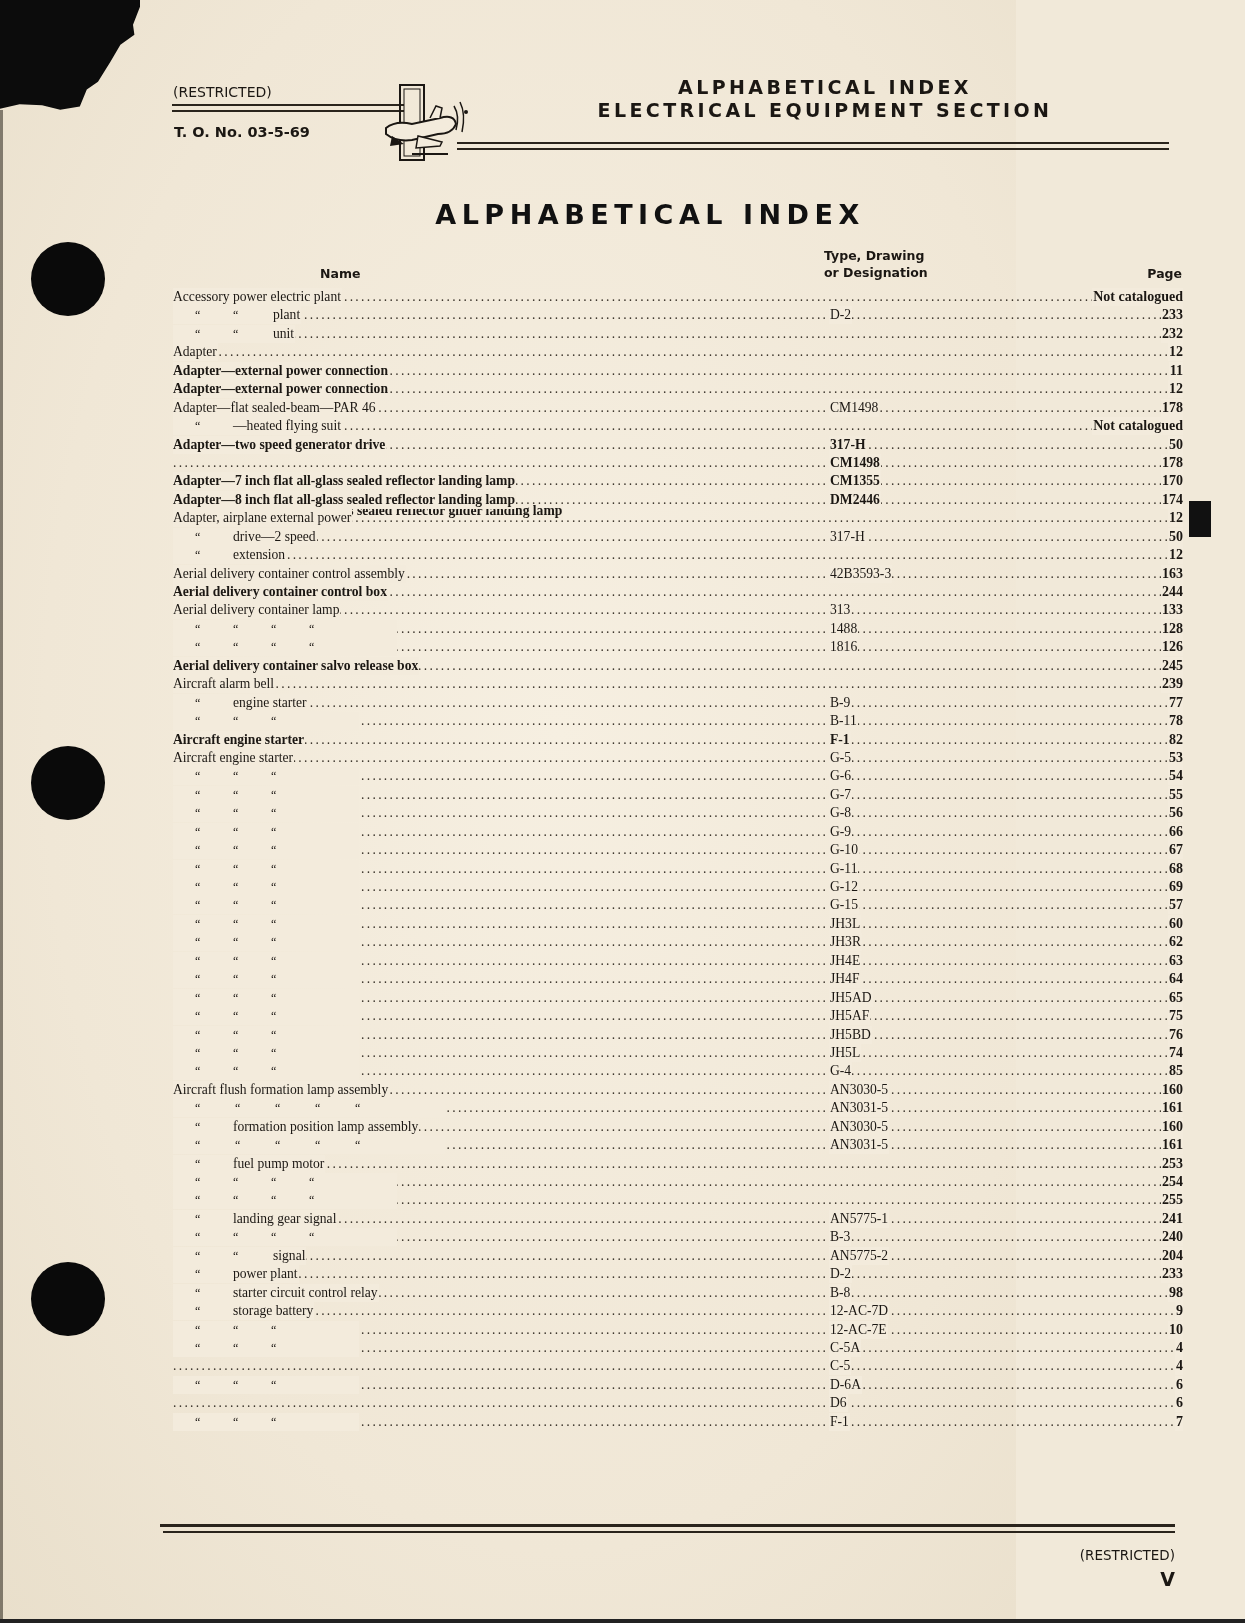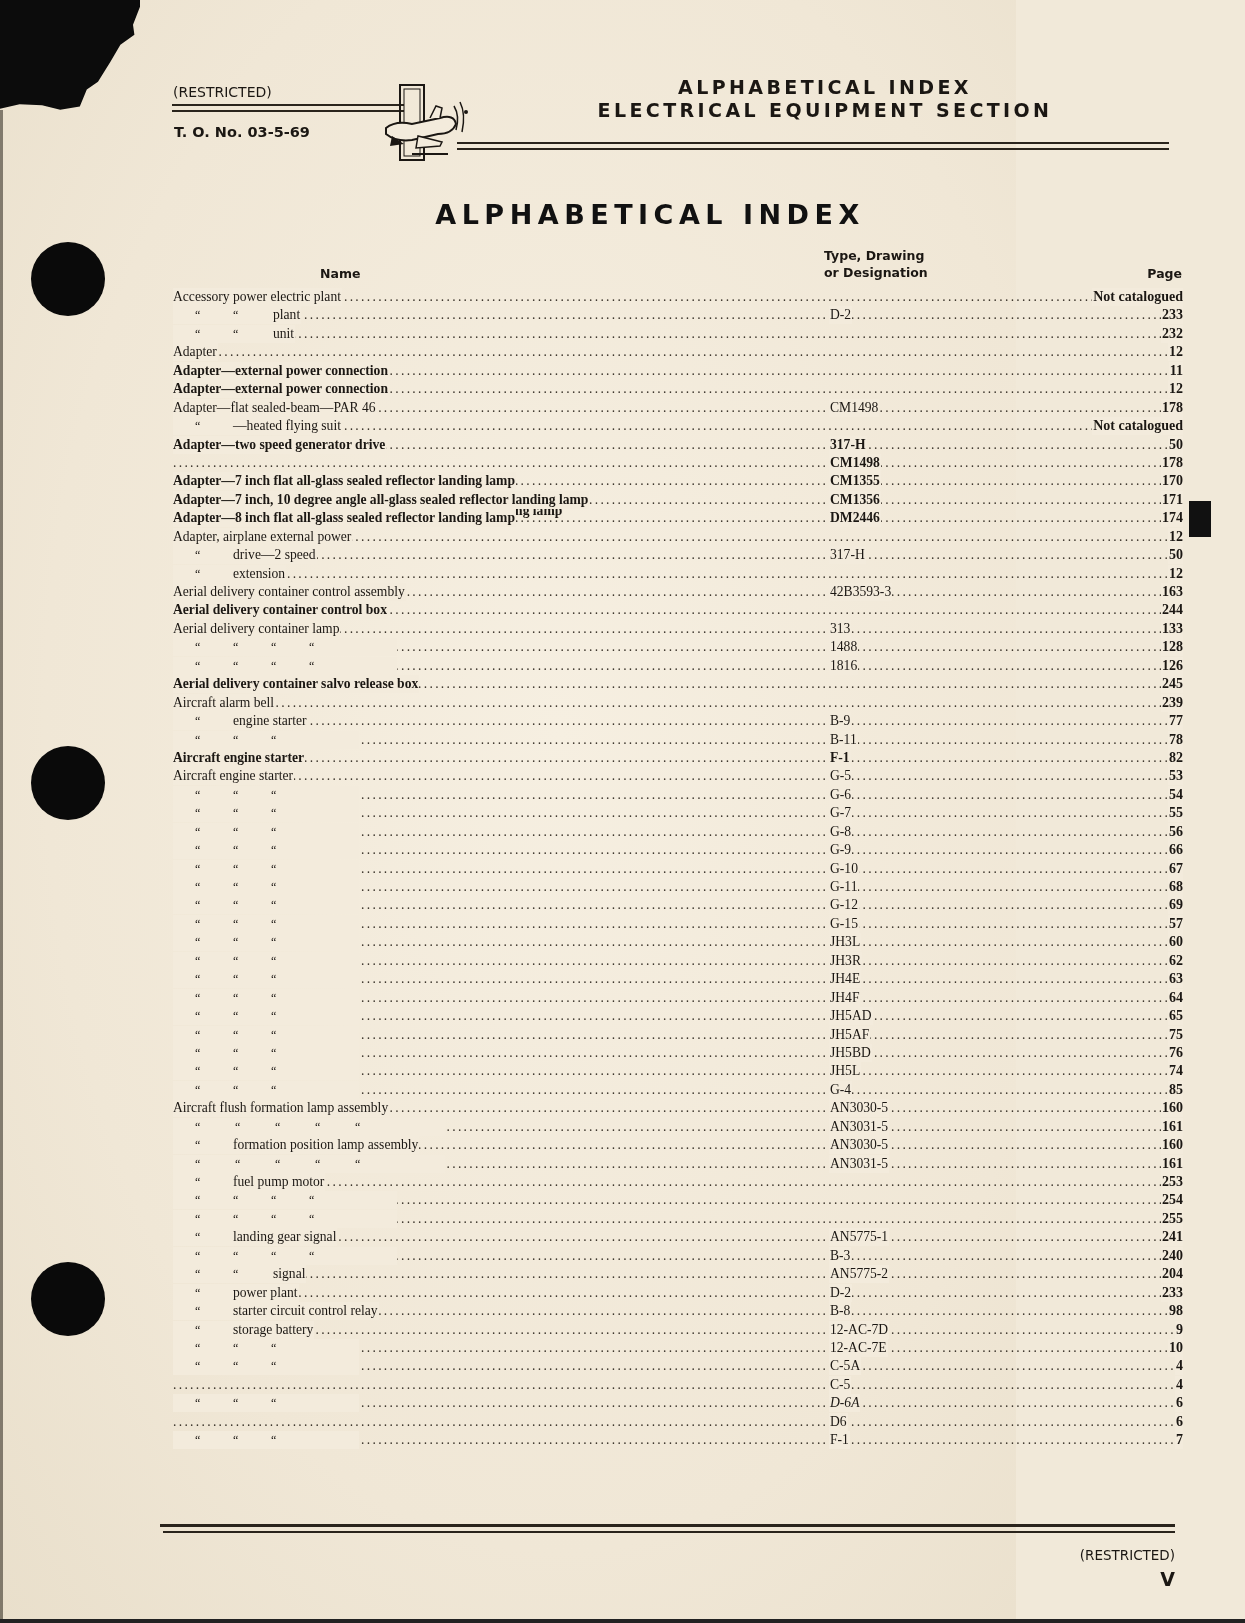--- a/index.html
+++ b/index.html
@@ -209,28 +209,20 @@
           <span class="leader-name" style="position:static;display:block;"></span>
         </div>
         <div class="name-cell filler" style="padding-left: 0px; padding-right: 1px;"><span>Adapter—7 inch flat all-glass sealed reflector landing lamp</span></div>
         <div class="type-cell filler" style="padding: 0px 1px;">CM1355</div>
         <div class="page-cell">170</div>
       </div>
       <div class="row bold">
         <div class="leader-page" style="left: 0px;">
           <span class="leader-name" style="position:static;display:block;"></span>
         </div>
-        <div class="name-cell filler" style="padding-left: 0px; padding-right: 1px;"><span>Adapter—7 inch, 10 degree angle all-glass sealed reflector landing lamp</span></div>
-        <div class="type-cell filler" style="padding: 0px 1px;">CM1356</div>
-        <div class="page-cell">171</div>
-      </div>
-      <div class="row bold">
-        <div class="leader-page" style="left: 0px;">
-          <span class="leader-name" style="position:static;display:block;"></span>
-        </div>
         <div class="name-cell filler" style="padding-left: 0px; padding-right: 1px;"><span>Adapter—8 inch flat all-glass sealed reflector landing lamp</span></div>
         <div class="type-cell filler" style="padding: 0px 1px;">DM2446</div>
         <div class="page-cell">174</div>
       </div>
       <div class="row">
         <div class="leader-page" style="left: 0px;">
           <span class="leader-name" style="position:static;display:block;"></span>
         </div>
         <div class="name-cell filler" style="padding-left: 0px; padding-right: 1px;"><span>Adapter, airplane external power</span></div>
         <div class="page-cell">12</div>
@@ -593,21 +585,21 @@
           <span class="leader-name" style="position:static;display:block;"></span>
         </div>
         <div class="type-cell filler" style="padding: 0px 1px;">C-5</div>
         <div class="page-cell">4</div>
       </div>
       <div class="row">
         <div class="leader-page" style="left: 0px;">
           <span class="leader-name" style="position:static;display:block;"></span>
         </div>
         <div class="name-cell filler" style="padding-left: 22px; padding-right: 50px;"><span class="ditto">“</span><span class="ditto">“</span><span class="ditto">“</span><span></span></div>
-        <div class="type-cell filler" style="padding: 0px 1px; font-style: italic;">D-6A</div>
+        <div class="type-cell filler" style="padding: 0px 1px;">D-6A</div>
         <div class="page-cell">6</div>
       </div>
       <div class="row">
         <div class="leader-page" style="left: 0px;">
           <span class="leader-name" style="position:static;display:block;"></span>
         </div>
         <div class="type-cell filler" style="padding: 0px 1px;">D6</div>
         <div class="page-cell">6</div>
       </div>
       <div class="row">

